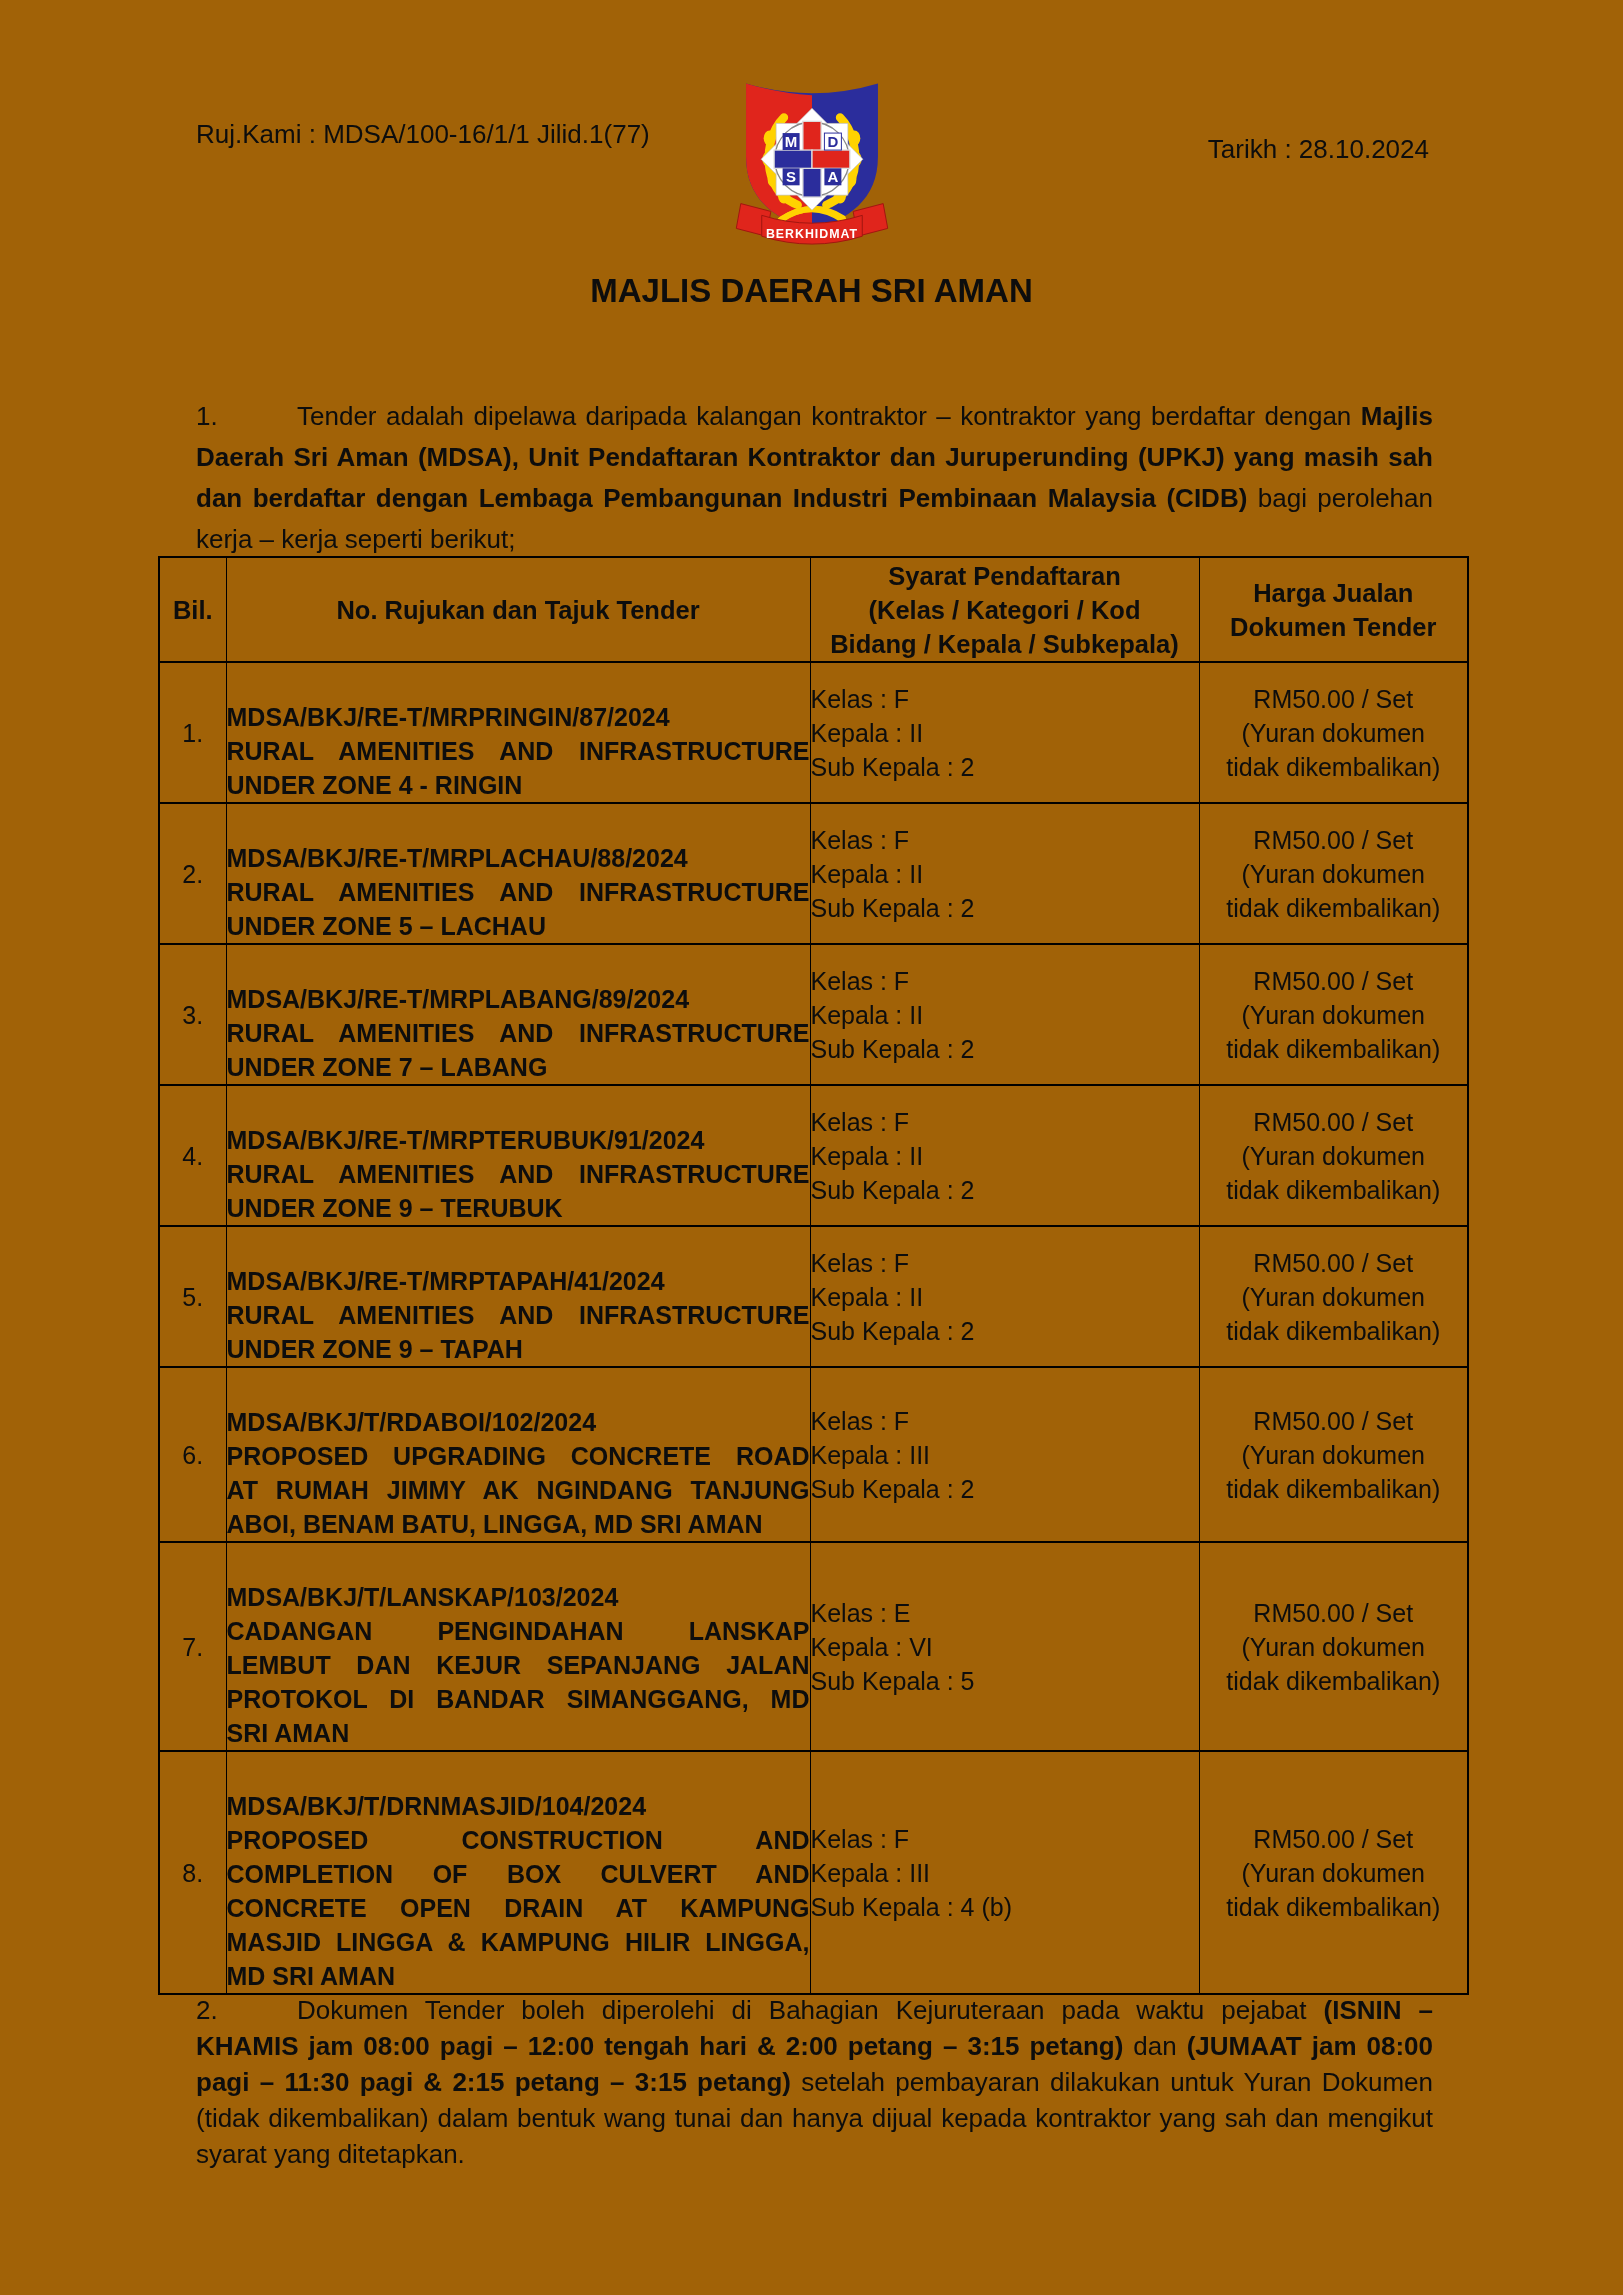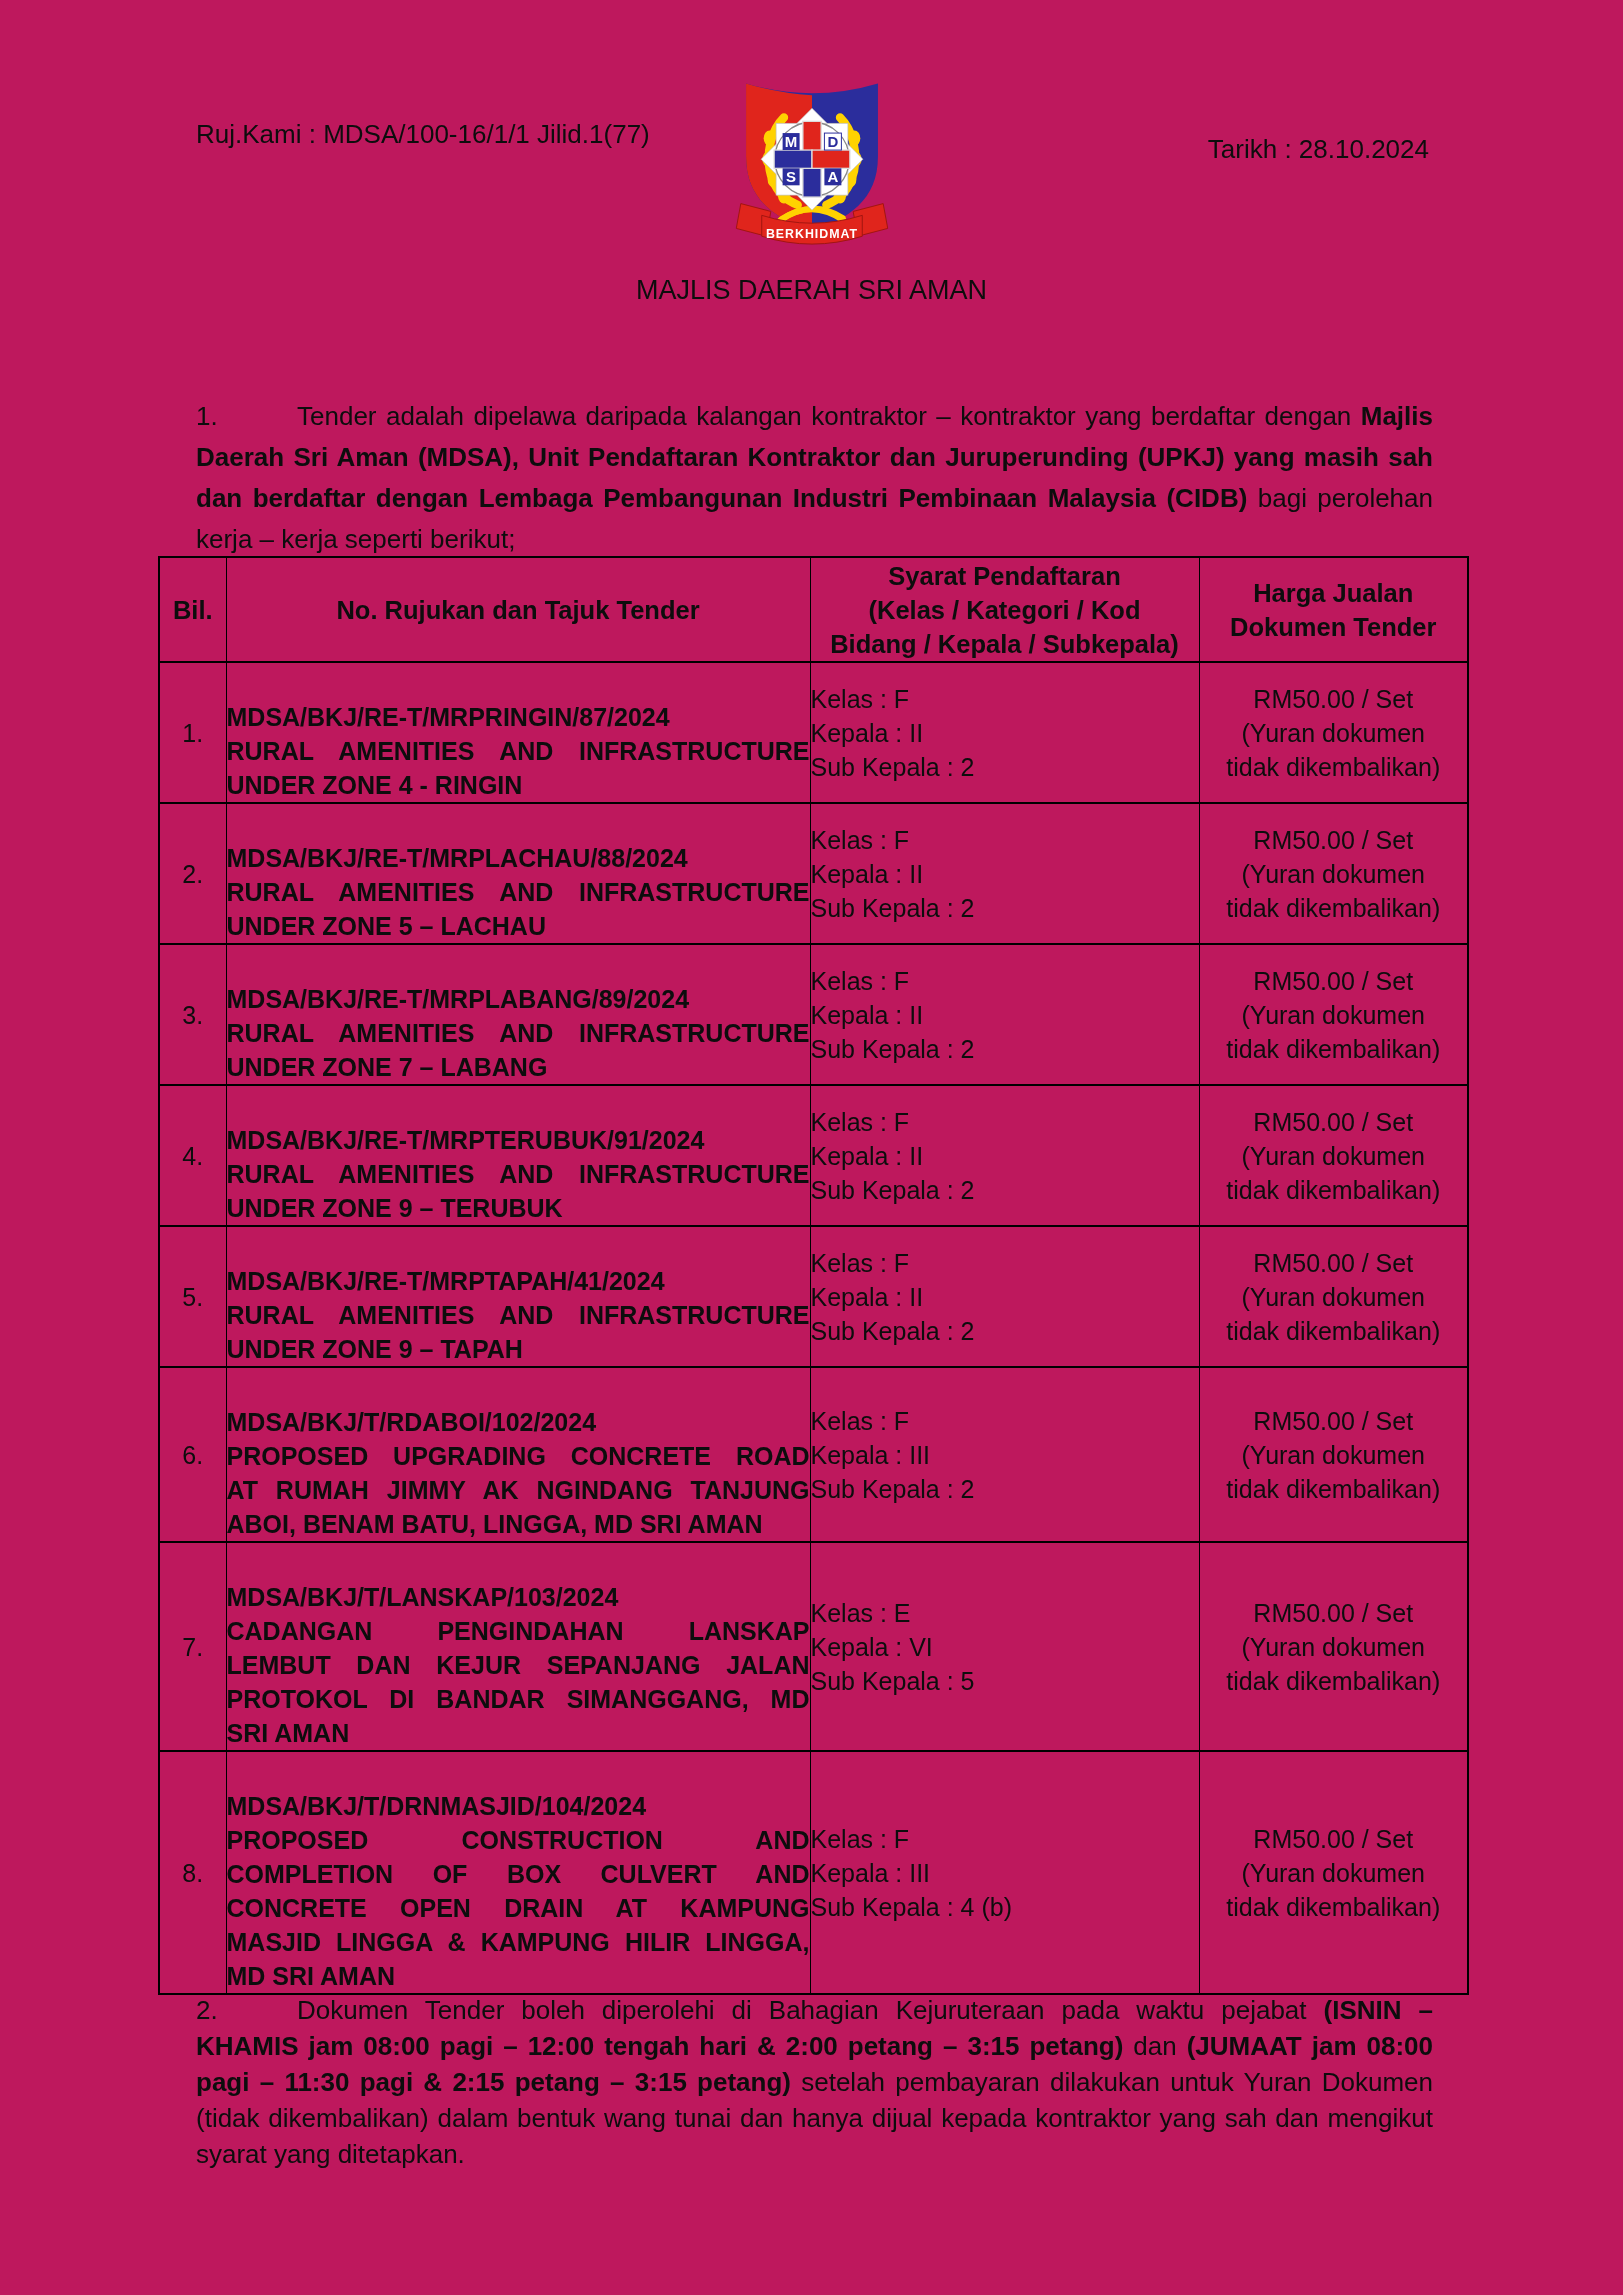--- a/index.html
+++ b/index.html
@@ -1,28 +1,28 @@
 <!DOCTYPE html>
 <html style="font-size:10.5px"><head>
 <meta charset="utf-8">
 <style>
   html,body{margin:0;padding:0;background:#ffffff;}
   .page{
     position:relative;
     width:1623px;height:2295px;
-    background:#be185d;
+    background:#a16207;
     font-family:"Liberation Sans","DejaVu Sans",sans-serif;
     color:#0d0d0d;
     overflow:hidden;
   }
   .hdr-ref{position:absolute;left:196px;top:119px;font-size:26px;white-space:nowrap;}
   .hdr-date{position:absolute;right:194px;top:134px;font-size:26px;white-space:nowrap;text-align:center;}
   .logo{position:absolute;left:50%;top:73px;transform:translateX(-50%);width:153px;height:175px;}
   .titles{position:absolute;left:0;top:270px;width:100%;text-align:center;
-          font-weight:normal;font-size:27px;line-height:41px;}
+          font-weight:bold;font-size:33px;line-height:41px;}
   .para{position:absolute;left:196px;width:1237px;font-size:26px;text-align:justify;}
   .para1{top:370px;line-height:41px;}
   .para2{top:1966px;line-height:36px;}
   .para-num{display:inline-block;width:101px;}
   .para strong{font-weight:bold;}
 
   table.tender{
     position:absolute;left:158px;top:556px;width:1309px;
     border-collapse:collapse;table-layout:fixed;
     border:2.6px solid #000;

